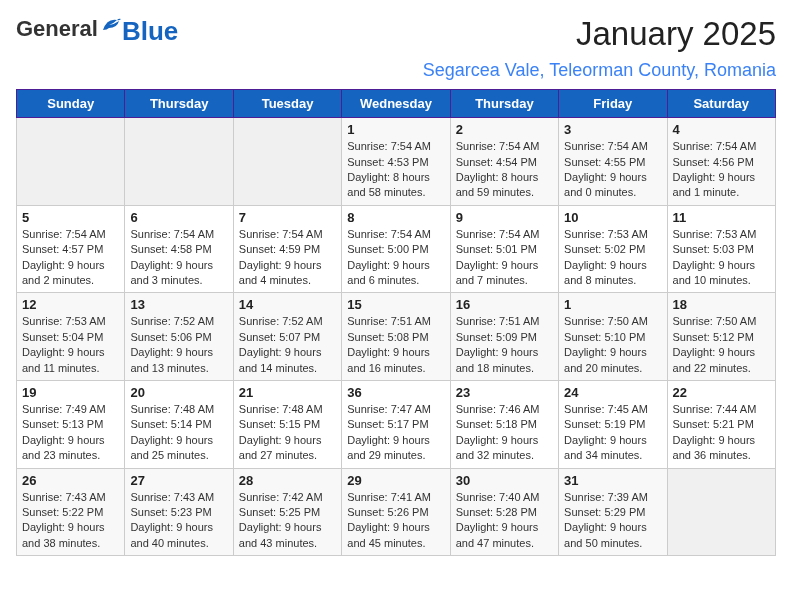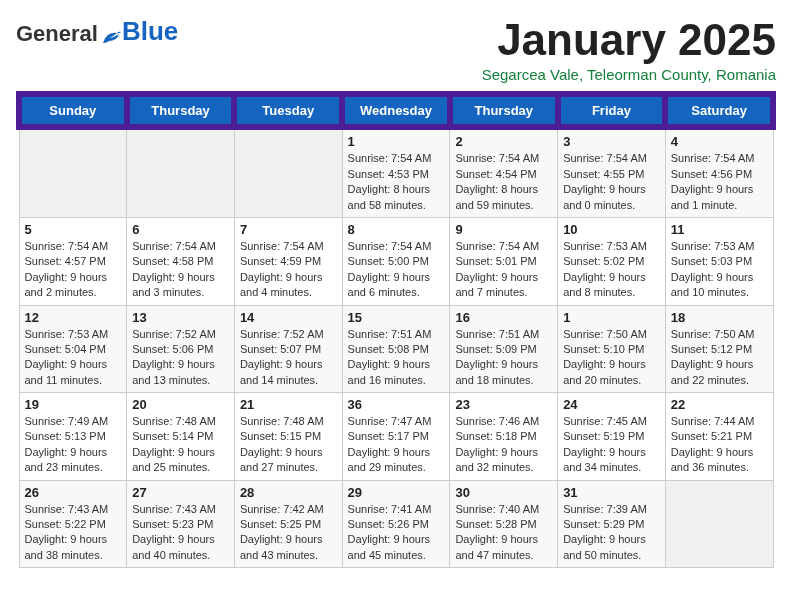--- a/index.html
+++ b/index.html
@@ -18,44 +18,44 @@
     }
     .logo {
       display: flex;
       flex-direction: column;
       align-items: flex-start;
     }
     .title-block {
       text-align: right;
     }
     .month-title {
-      font-size: 44px;
-      font-weight: bold;
+      font-size: 33px;
+      font-weight: normal;
       color: #222;
       line-height: 1.1;
     }
     .subtitle {
-      font-size: 15px;
-      color: #15803d;
-      margin-top: 2px;
+      font-size: 18px;
+      color: #3b82f6;
+      margin-top: 8px;
     }
     .calendar {
       width: 100%;
       border-collapse: collapse;
       margin-top: 8px;
       font-size: 11px;
     }
     .calendar thead th {
       background: #1565c0;
       color: #fff;
       text-align: center;
       padding: 6px 4px;
       font-size: 13px;
       font-weight: bold;
-      border: 6px solid #4c1d95;
+      border: 1px solid #4c1d95;
     }
     .calendar tbody td {
       border: 1px solid #ccc;
       vertical-align: top;
       padding: 4px 5px;
       width: 108px;
       height: 80px;
       background: #fff;
     }
     .calendar tbody tr:nth-child(odd) td {
@@ -78,21 +78,21 @@
     }
     .empty-cell {
       background: #f0f0f0 !important;
     }
   </style>
 </head>
 <body>
 
 <div class="header">
   <div class="logo">
-    <div style="display:flex;align-items:flex-end;">
+    <div style="display:flex;align-items:flex-start;">
       <span style="font-size:22px;font-weight:bold;color:#333;">General</span>
       <svg width="22" height="18" viewBox="0 0 22 18" style="margin:0 1px;">
         <path d="M4 14 Q8 2 18 4 Q14 8 10 9 Q16 8 20 5 Q18 12 10 12 Q8 14 4 14Z" fill="#1565c0"></path>
         <path d="M18 4 Q20 2 22 3 Q20 5 18 4Z" fill="#1565c0"></path>
       </svg>
       <span style="font-size:26px;font-weight:bold;color:#1565c0;">Blue</span>
     </div>
   </div>
   <div class="title-block">
     <div class="month-title">January 2025</div>

